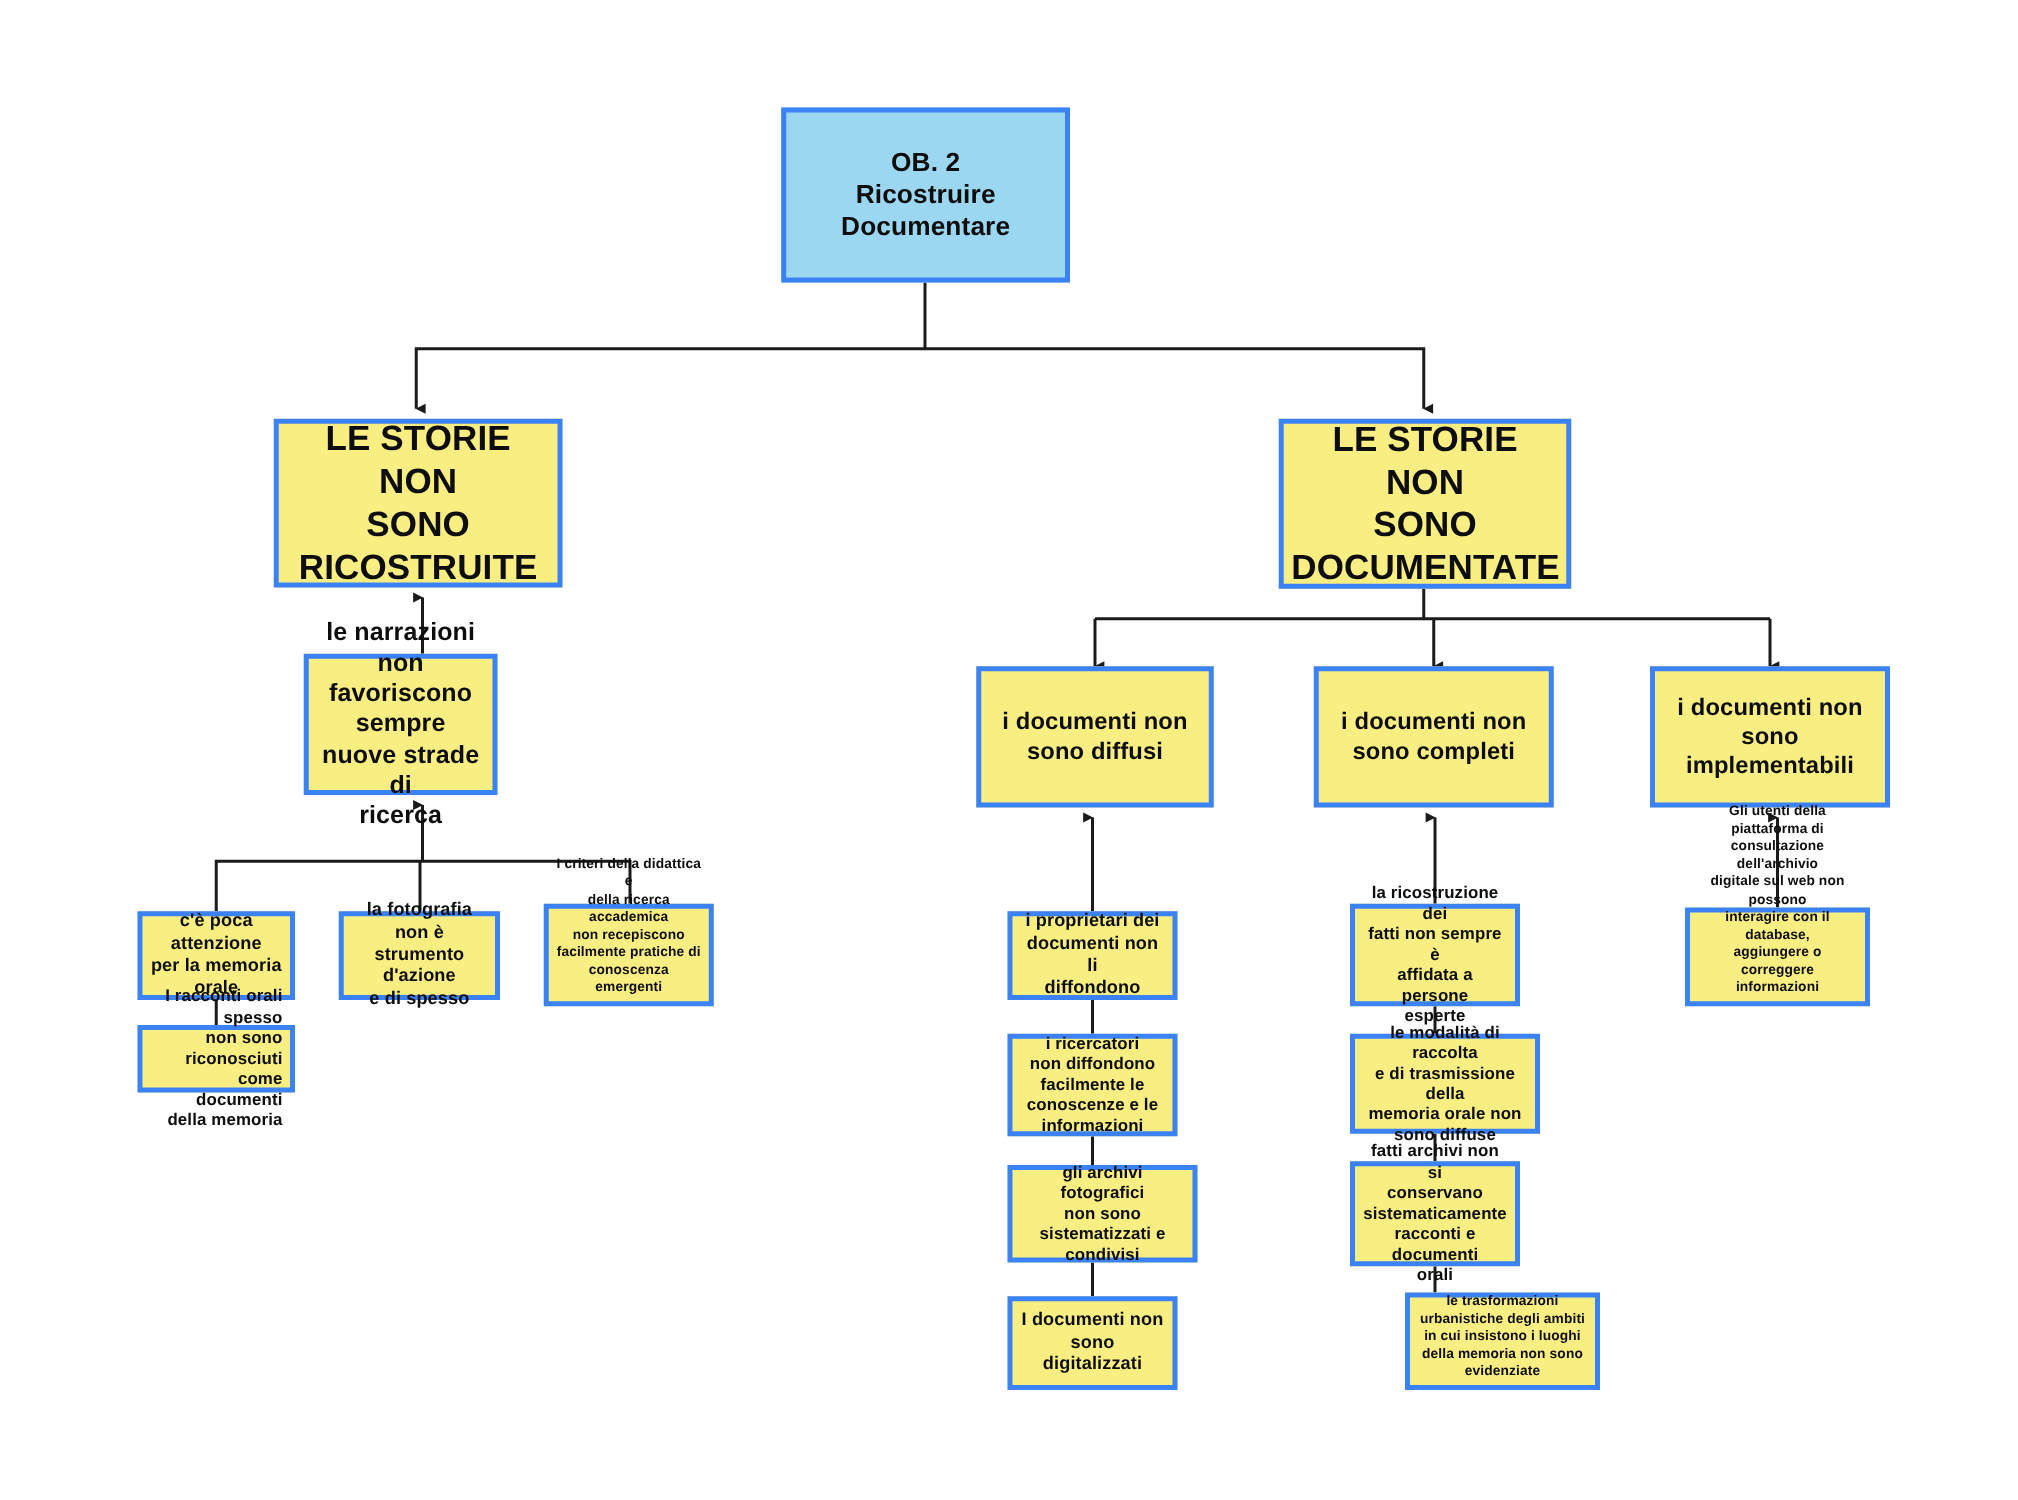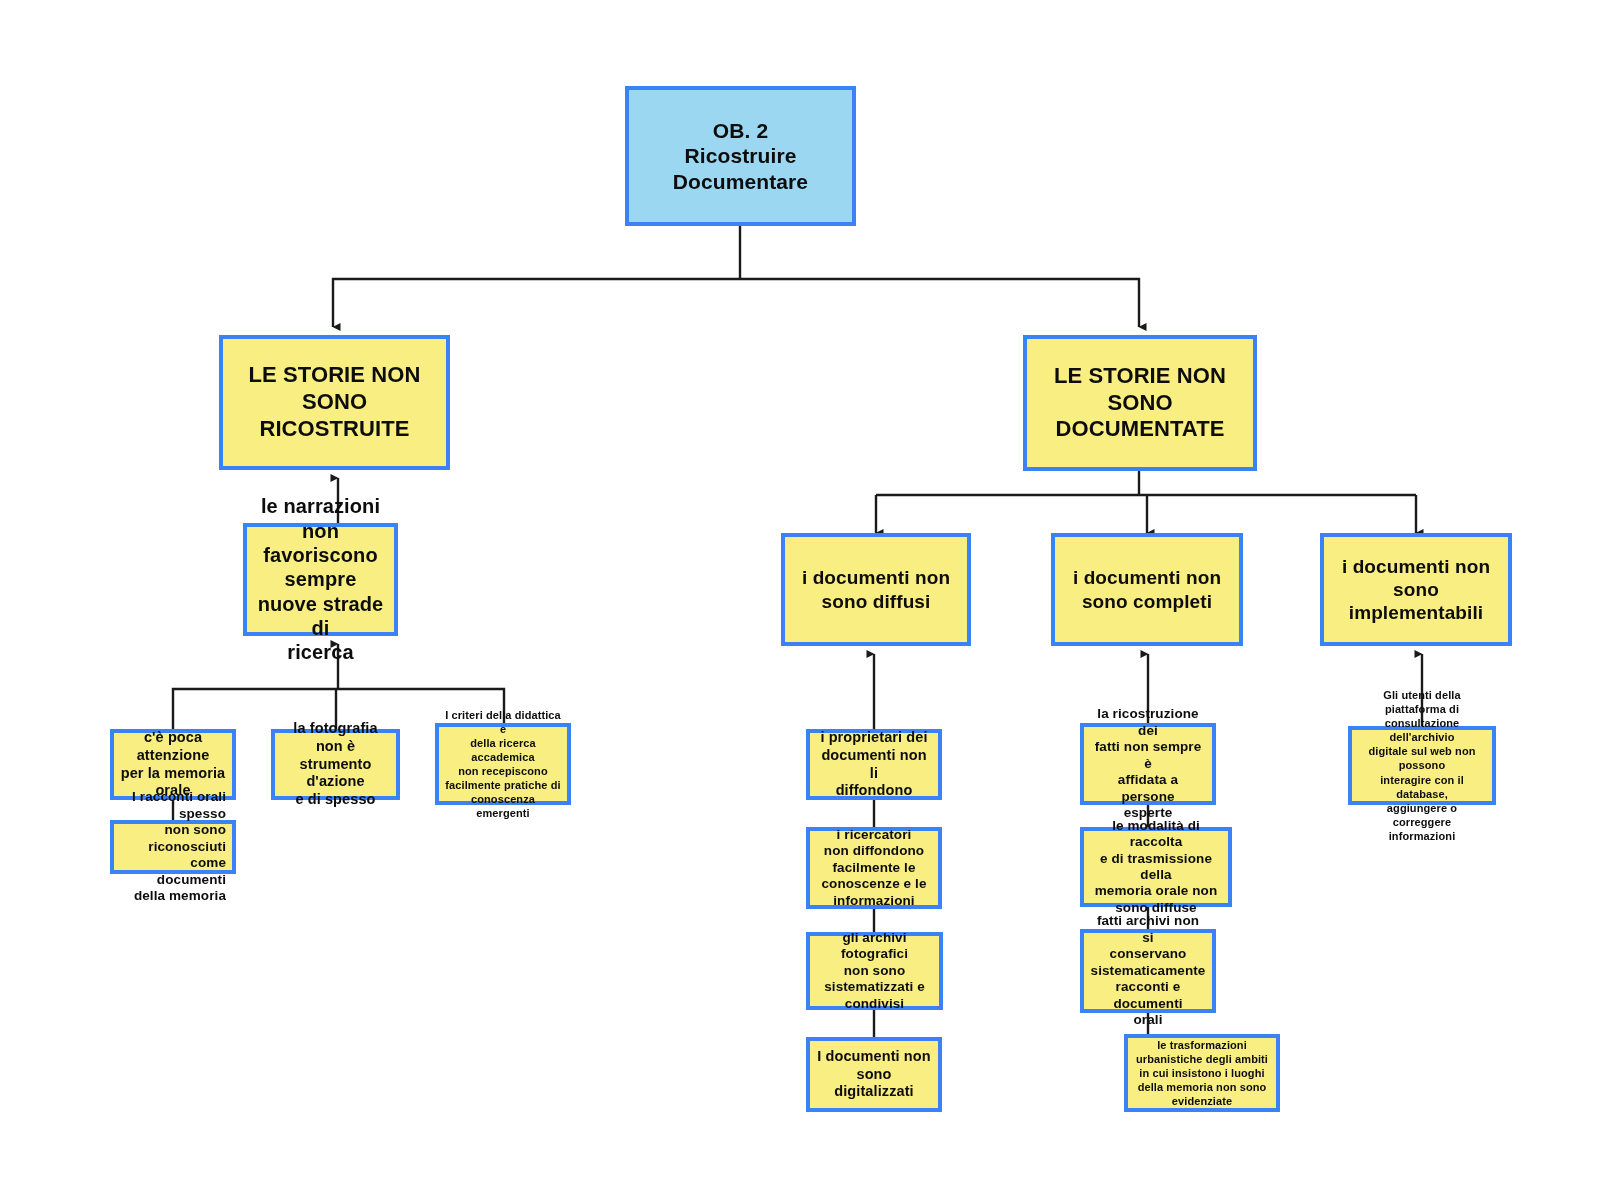--- a/index.html
+++ b/index.html
@@ -45,26 +45,26 @@
     width: 100%;
     white-space: pre-line;
   }
   .node.root {
     background: #9bd7f0;
   }
   .node.yellow {
     background: #f9ee81;
   }
   .sz-root   { font-size: 21px; }
-  .sz-l1     { font-size: 22px; }
+  .sz-l1     { font-size: 28px; }
   .sz-l2     { font-size: 20px; }
   .sz-l3     { font-size: 19px; }
   .sz-med    { font-size: 14.5px; }
   .sz-sm     { font-size: 13.5px; }
-  .sz-xs     { font-size: 11px; line-height: 1.28; }
+  .sz-xs     { font-size: 11px; line-height: 1.28; align-items: flex-end; }
 </style>
 </head>
 <body>
 
 <div id="canvas">
 
   <svg class="edges" viewBox="0 0 1614 1200">
     <defs>
       <marker id="arrowDown" markerWidth="9" markerHeight="9" refX="4.5" refY="8" orient="auto" markerUnits="userSpaceOnUse">
         <path d="M0.5,0.5 L4.5,8.5 L8.5,0.5 z" fill="#1a1a1a"></path>
@@ -184,21 +184,21 @@
   </div>
 
   <div class="node yellow sz-sm" style="left:806px; top:827px; width:136px; height:82px;">
     <span class="txt">i ricercatori
 non  diffondono
 facilmente le
 conoscenze e le
 informazioni</span>
   </div>
 
-  <div class="node yellow sz-sm" style="left:806px; top:932px; width:137px; height:78px;">
+  <div class="node yellow sz-sm" style="left:806px; top:932px; width:152px; height:78px;">
     <span class="txt">gli archivi fotografici
 non sono
 sistematizzati e
 condivisi</span>
   </div>
 
   <div class="node yellow sz-med" style="left:806px; top:1037px; width:136px; height:75px;">
     <span class="txt">I documenti non
 sono digitalizzati</span>
   </div>

